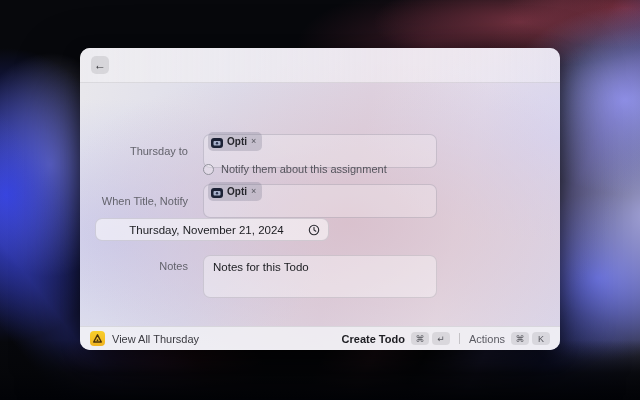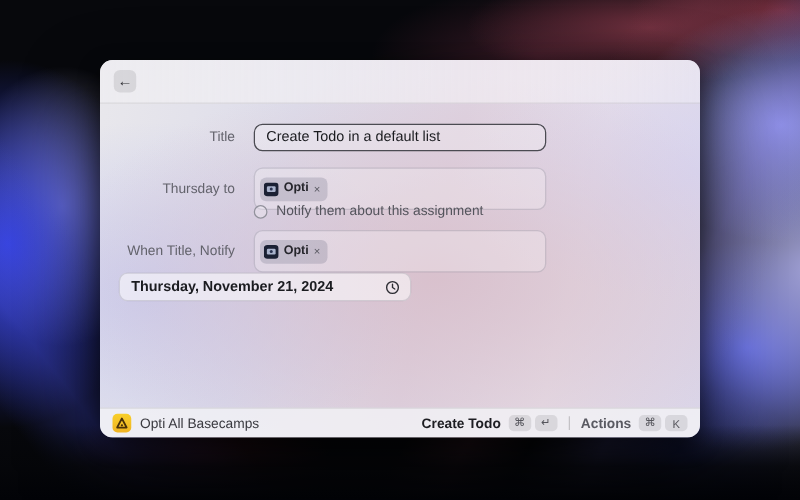--- a/index.html
+++ b/index.html
@@ -73,21 +73,21 @@
     height:22px;border:1px solid #4b4b52;border-radius:7px;
     background:rgba(255,255,255,0.28);
     display:flex;align-items:center;padding:0 9px;
     font-size:11.5px;color:#191a1e;
   }
   .row-assigned{top:86px;}
   .row-whendone{top:136px;}
   .tag-field{
     height:23px;border:1px solid rgba(40,40,60,0.16);border-radius:7px;
     background:rgba(255,255,255,0.26);
-    display:flex;align-items:center;padding:16px 4px;
+    display:flex;align-items:flex-end;padding:16px 4px;
   }
   .tag{
     display:inline-flex;align-items:center;gap:4px;
     background:rgba(118,118,140,0.28);border-radius:5px;
     padding:2px 6px 2px 3px;height:15px;
   }
   .tag .avatar{width:12px;height:12px;border-radius:3px;overflow:hidden;flex:0 0 12px;}
   .tag .tag-name{font-size:10px;font-weight:bold;color:#26262c;line-height:1;}
   .tag .tag-x{font-size:9px;color:#55555e;line-height:1;}
 
@@ -98,21 +98,21 @@
     width:11px;height:11px;border:1.4px solid #92929c;border-radius:50%;
     background:rgba(255,255,255,0.25);box-sizing:border-box;
   }
   .checkbox-label{font-size:11px;color:#54545c;}
 
   .row-dueon{top:170px;}
   .input-date{
     height:23px;border:1px solid rgba(40,40,60,0.15);border-radius:7px;
     background:rgba(255,255,255,0.55);
     display:flex;align-items:center;padding:0 8px 0 9px;
-    font-size:11.5px;font-weight:bold;color:#1b1c20;
+    font-size:11.5px;font-weight:normal;color:#1b1c20;text-align:center;
   }
   .input-date .date-text{flex:1;}
   .clock{width:12px;height:12px;flex:0 0 12px;}
 
   .row-notes{top:207px;align-items:flex-start;}
   .row-notes .lbl{margin-top:5px;}
   .textarea{
     height:43px;border:1px solid rgba(40,40,60,0.14);border-radius:7px;
     background:rgba(255,255,255,0.38);
     padding:5px 9px;font-size:11.5px;color:#1b1c20;
@@ -127,21 +127,21 @@
   }
   .footer-left{display:flex;align-items:center;gap:7px;flex:1;}
   .app-icon{
     width:15px;height:15px;border-radius:4px;flex:0 0 15px;
     background:linear-gradient(180deg,#f8cf2a,#f0b322);
     display:flex;align-items:center;justify-content:center;
   }
   .footer-left-label{font-size:11px;color:#3a3a40;}
   .footer-right{display:flex;align-items:center;gap:6px;}
   .primary-label{font-size:11px;font-weight:bold;color:#1d1d22;}
-  .actions-label{font-size:11px;color:#5a5a62;font-weight:bold;}
+  .actions-label{font-size:11px;color:#5a5a62;}
   .keycap{
     min-width:14px;height:13px;padding:0 2px;border-radius:4px;
     background:rgba(0,0,0,0.09);
     display:flex;align-items:center;justify-content:center;
     font-size:9px;color:#55555c;
   }
   .keycap + .keycap{margin-left:-3px;}
   .vdivider{width:1px;height:11px;background:rgba(0,0,0,0.18);margin:0 3px;}
 </style>
 </head>
@@ -154,26 +154,20 @@
 </div>
 
 <div class="window">
 
   <div class="win-header">
     <div class="back-btn">
       <span>←</span>
     </div>
   </div>
 
-  <div class="row row-title">
-    <div class="lbl">Title</div>
-    <div class="ctrl input-title">
-      <span>Create Todo in a default list</span>
-    </div>
-  </div>
 
   <div class="row row-assigned">
     <div class="lbl">Thursday to</div>
     <div class="ctrl tag-field">
       <span class="tag">
         <span class="avatar">
           <svg width="12" height="12" viewBox="0 0 12 12">
               <rect width="12" height="12" rx="3" fill="#1b2134"></rect>
               <rect x="2.5" y="3" width="7" height="4.5" rx="1" fill="#a9b3cc"></rect>
               <circle cx="6" cy="5.2" r="1.2" fill="#2a3350"></circle>
@@ -215,30 +209,36 @@
       <span class="date-text">Thursday, November 21, 2024</span>
       <span class="clock">
         <svg width="12" height="12" viewBox="0 0 12 12">
             <circle cx="6" cy="6" r="4.7" fill="none" stroke="#2c2c32" stroke-width="1.1"></circle>
             <path d="M6 3.4 V6 L7.8 7.2" fill="none" stroke="#2c2c32" stroke-width="1.1" stroke-linecap="round"></path>
           </svg>
       </span>
     </div>
   </div>
 
+  <div class="row row-notes">
+    <div class="lbl">Notes</div>
+    <div class="ctrl textarea">
+      <span>Notes for this Todo</span>
+    </div>
+  </div>
 
   <div class="footer">
     <div class="footer-left">
       <span class="app-icon">
         <svg width="11" height="11" viewBox="0 0 11 11">
             <path d="M5.5 1.8 L9.3 9 H1.7 Z" fill="none" stroke="#4a3108" stroke-width="1.4" stroke-linejoin="round"></path>
             <circle cx="5.5" cy="7.2" r="0.9" fill="#4a3108"></circle>
           </svg>
       </span>
-      <span class="footer-left-label">Opti All Basecamps</span>
+      <span class="footer-left-label">View All Thursday</span>
     </div>
     <div class="footer-right">
       <span class="primary-label">Create Todo</span>
       <span class="keycap">⌘</span>
       <span class="keycap">↵</span>
       <span class="vdivider"></span>
       <span class="actions-label">Actions</span>
       <span class="keycap">⌘</span>
       <span class="keycap">K</span>
     </div>

